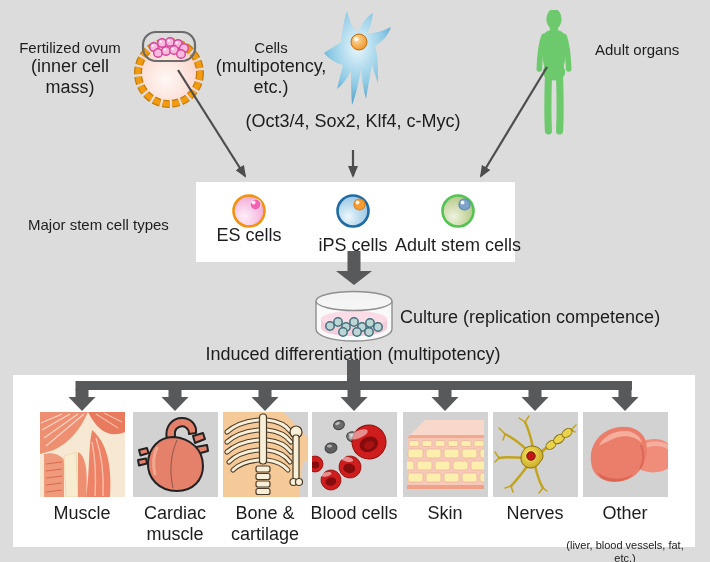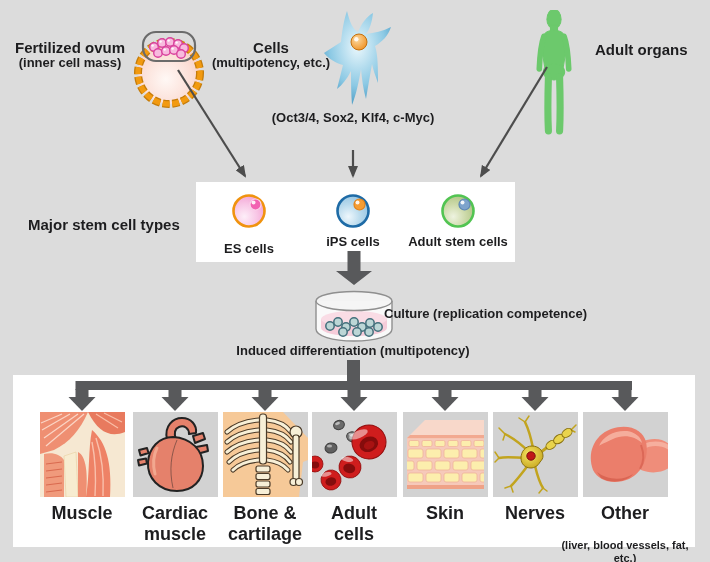--- a/index.html
+++ b/index.html
@@ -1,26 +1,26 @@
 <!DOCTYPE html>
 <html><head>
 <meta charset="utf-8">
 <style>
   html,body{margin:0;padding:0;background:#dcdcdc;}
   .canvas{
     position:relative;width:710px;height:562px;background:#dcdcdc;
     font-family:"Liberation Sans",sans-serif;color:#1d1d1f;overflow:hidden;
   }
   .abs{position:absolute;}
-  .lbl{font-weight:bold;line-height:1.14;}
+  .lbl{font-weight:normal;line-height:1.14;}
   .c{text-align:center;}
   .nw{white-space:nowrap;}
   .cx{transform:translateX(-50%);}
   .fs15{font-size:15px;}
-  .fs13{font-size:13px;}
+  .fs13{font-size:18px;}
   .fs14{font-size:18px;}
   .fs11{font-size:11px;}
   .whitebox{background:#ffffff;}
   .tile{width:85px;height:85px;background:#d2d2d2;overflow:hidden;}
   svg{display:block;}
   .overlay{pointer-events:none;}
 </style>
 </head>
 <body>
 
@@ -119,21 +119,21 @@
         <radialGradient id="esg" cx="35%" cy="68%" r="80%">
       <stop offset="0%" stop-color="#fdeef8"></stop>
           <stop offset="50%" stop-color="#f8c7e6"></stop>
           <stop offset="100%" stop-color="#f29ad0"></stop>
     </radialGradient>
       </defs>
     <circle cx="19" cy="19" r="15.5" fill="url(#esg)" stroke="#f0930f" stroke-width="2.6"></circle>
     <circle cx="25.5" cy="12.5" r="5.5" fill="#f263b2" stroke="#fbd4ea" stroke-width="1.2"></circle>
     <circle cx="23.5" cy="10.5" r="2" fill="#ffffff" opacity="0.9"></circle>
   </svg>
-  <div class="abs lbl nw cx fs13" style="left:249px;top:242px;">ES cells</div>
+  <div class="abs lbl nw cx fs13" style="left:249px;top:225px;">ES cells</div>
 
   <svg class="abs" style="left:334px;top:192px;" width="38" height="38" viewBox="0 0 38 38">
     <defs>
         <radialGradient id="ipsg" cx="35%" cy="68%" r="80%">
       <stop offset="0%" stop-color="#eef7fc"></stop>
           <stop offset="50%" stop-color="#b7d9ec"></stop>
           <stop offset="100%" stop-color="#8fc0e0"></stop>
     </radialGradient>
       </defs>
     <circle cx="19" cy="19" r="15.5" fill="url(#ipsg)" stroke="#1e6ba6" stroke-width="2.6"></circle>
@@ -168,21 +168,21 @@
       <circle cx="42" cy="34" r="4.2"></circle>
         <circle cx="50" cy="39" r="4.2"></circle>
         <circle cx="58" cy="35" r="4.2"></circle>
       <circle cx="66" cy="39" r="4.2"></circle>
         <circle cx="31" cy="44" r="4.2"></circle>
         <circle cx="45" cy="44" r="4.2"></circle>
         <circle cx="57" cy="44" r="4.2"></circle>
     </g>
     <ellipse cx="42" cy="13" rx="38" ry="9.5" fill="#f4f4f4" fill-opacity="0.92" stroke="#8f8f8f" stroke-width="1.4"></ellipse>
   </svg>
-  <div class="abs lbl nw fs13" style="left:384px;top:307px;">Culture (replication competence)</div>
+  <div class="abs lbl nw fs13" style="left:400px;top:307px;">Culture (replication competence)</div>
 
   <div class="abs lbl nw cx fs13" style="left:353px;top:344px;">Induced differentiation (multipotency)</div>
 
   <div class="abs whitebox" style="left:13px;top:375px;width:682px;height:172px;"></div>
 
   <div class="abs tile" style="left:40px;top:412px;">
     <svg width="85" height="85" viewBox="0 0 85 85">
       <rect width="85" height="85" fill="#f6e8d2"></rect>
       <path d="M0,0 L48,0 C40,18 30,30 14,38 L0,42 Z" fill="#ef8f72"></path>
       <g stroke="#fbd5c5" stroke-width="1.3" fill="none">
@@ -392,21 +392,21 @@
       <path d="M10,58 C4,42 10,24 28,17 C46,11 60,18 63,30 C66,44 60,60 46,67 C32,73 16,70 10,58 Z" fill="#eb7e6b"></path>
       <path d="M16,34 C20,24 32,18 44,19 C52,20 58,25 59,31 C52,24 40,22 30,27 C22,31 18,32 16,34 Z" fill="#f6b2a2" opacity="0.9"></path>
       <path d="M14,60 C24,68 40,69 50,62 C44,70 28,72 18,66 Z" fill="#d65f4e" opacity="0.8"></path>
       <path d="M58,33 C61,41 61,50 57,57" stroke="#d65f4e" stroke-width="2" fill="none" opacity="0.7"></path>
     </svg>
   </div>
 
   <div class="abs lbl c fs14" style="left:37px;top:503px;width:90px;">Muscle</div>
   <div class="abs lbl c fs14" style="left:130px;top:503px;width:90px;">Cardiac muscle</div>
   <div class="abs lbl c fs14" style="left:220px;top:503px;width:90px;">Bone &amp; cartilage</div>
-  <div class="abs lbl c fs14" style="left:309px;top:503px;width:90px;">Adult cells</div>
+  <div class="abs lbl c fs14" style="left:309px;top:503px;width:90px;">Blood cells</div>
   <div class="abs lbl c fs14" style="left:400px;top:503px;width:90px;">Skin</div>
   <div class="abs lbl c fs14" style="left:490px;top:503px;width:90px;">Nerves</div>
   <div class="abs lbl c fs14" style="left:580px;top:503px;width:90px;">Other</div>
   <div class="abs lbl c fs11" style="left:558px;top:519px;width:134px;margin-top:20px;">(liver, blood vessels, fat, etc.)</div>
 
   <svg class="abs overlay" style="left:0;top:0;" width="710" height="562" viewBox="0 0 710 562">
     <defs>
       <marker id="ah" markerUnits="userSpaceOnUse" markerWidth="12" markerHeight="10" refX="10" refY="5" orient="auto">
         <path d="M0,0 L12,5 L0,10 Z" fill="#4d4d4d"></path>
       </marker>

